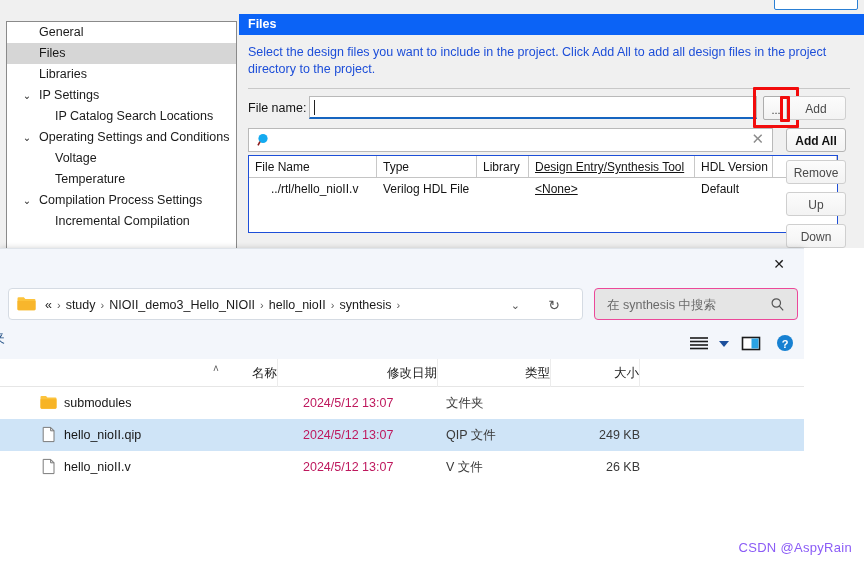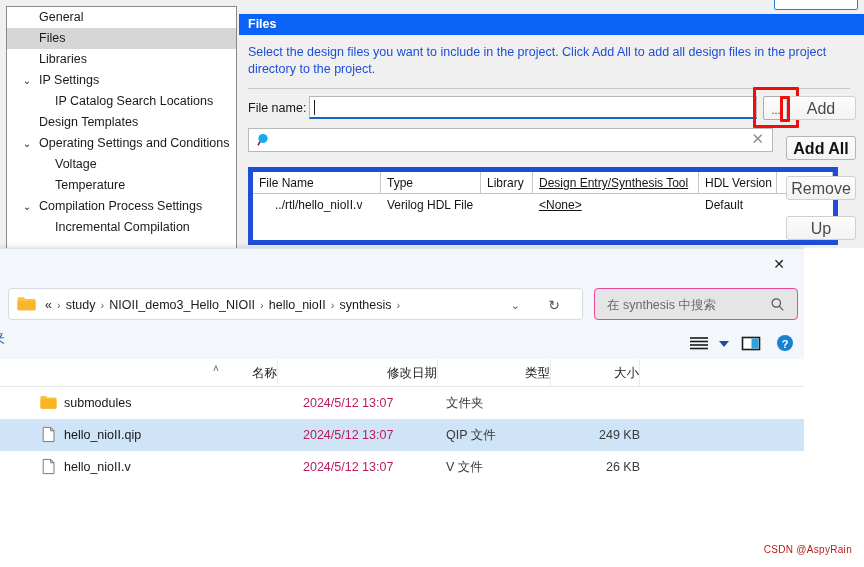--- a/index.html
+++ b/index.html
@@ -14,21 +14,21 @@
 
   
   .q-bg { position:absolute; left:0; top:0; width:864px; height:250px; background:#f0f0f0; }
   .q-topright-box {
     position:absolute; right:6px; top:-12px; width:84px; height:22px;
     border:1px solid #2a7fd4; background:#ffffff; border-radius:2px;
   }
 
   
   .tree-panel {
-    position:absolute; left:6px; top:6px; width:231px; height:288px;
+    position:absolute; left:6px; top:21px; width:231px; height:288px;
     background:#ffffff; border:1px solid #8a8a8a; overflow:hidden;
   }
   .tree-item {
     position:relative; height:21px; line-height:21px;
     font-size:12.5px; color:#1a1a1a; white-space:nowrap;
     padding-left:32px; cursor:default;
   }
   .tree-item.sel { background:#d6d6d6; }
   .tree-item.indent1 { padding-left:48px; }
   .tree-arrow {
@@ -70,40 +70,40 @@
   .q-search {
     position:absolute; left:248px; top:128px; width:525px; height:24px;
     background:#ffffff; border:1px solid #b9b9b9;
   }
   .q-search-icon { position:absolute; left:8px; top:4px; width:15px; height:15px; }
   .q-search-clear {
     position:absolute; right:8px; top:1px; font-size:15px; color:#8c8c8c; font-weight:bold;
   }
 
   .q-table {
-    position:absolute; left:248px; top:167px; width:590px; height:78px;
-    background:#ffffff; border:5px solid #1d4ed8; overflow:hidden;
+    position:absolute; left:248px; top:155px; width:590px; height:78px;
+    background:#ffffff; border:1px solid #1d4ed8; overflow:hidden;
   }
   .q-thead { display:flex; height:22px; border-bottom:1px solid #c4c4c4; }
   .q-th {
     font-size:12px; color:#141414; line-height:22px;
     padding-left:6px; border-right:1px solid #c8c8c8; overflow:hidden; white-space:nowrap;
   }
   .q-row { display:flex; height:22px; }
   .q-td { font-size:12px; color:#141414; line-height:22px; padding-left:6px; white-space:nowrap; overflow:hidden; }
 
   .c0 { width:128px; } .c1 { width:100px; } .c2 { width:52px; }
   .c3 { width:166px;text-decoration:underline; } .c4 { width:78px; } .c5 { flex:1; }
 
   
   .q-buttons { position:absolute; left:786px; top:96px; width:70px; }
   .q-btn {
-    width:70px; height:24px; margin-bottom:16px;
+    width:60px; height:24px; margin-bottom:8px;
     background:linear-gradient(#fcfcfc,#f3f3f3); border:1px solid #cfcfcf; border-radius:3px;
-    font-size:16px; color:#4a4a4a; text-align:center; line-height:24px;
+    font-size:12px; color:#4a4a4a; text-align:center; line-height:24px;
   }
   .q-btn.strong { color:#111; font-weight:bold; border-color:#b5b5b5; }
   #hl-add { left:780px; top:96px; width:10px; height:26px; border-width:3px; }
 
   
   .fe {
     position:absolute; left:0px; top:248px; width:804px; height:319px;
     background:#f3f6fb; border-top:1px solid #dfe4ea;
     box-shadow:0 0 6px rgba(0,0,0,0.18);
   }
@@ -170,41 +170,40 @@
   }
   .fe-size {
     position:absolute; left:560px; width:80px; top:0; height:32px; line-height:32px;
     font-size:12.5px; color:#3a3a3a; text-align:right; white-space:nowrap;
   }
 
   .fe-leftgutter { position:absolute; left:0; top:110px; width:18px; bottom:0; background:#ffffff; }
 
   .watermark {
     position:absolute; right:12px; bottom:12px;
-    font-size:10px; color:#b91c1c; letter-spacing:0.3px;
+    font-size:13px; color:#8b5cf6; letter-spacing:0.3px;
     font-family:"Liberation Sans", sans-serif;
   }
   .right-fill { position:absolute; left:804px; top:248px; width:60px; bottom:0; background:#ffffff; }
 </style>
 </head>
 <body>
 
 <div id="root">
 
   <div class="q-bg">
 
     <div class="q-topright-box"></div>
 
     <div class="tree-panel" id="tree-panel">
         <div class="tree-item"><span>General</span></div>
         <div class="tree-item sel"><span>Files</span></div>
         <div class="tree-item"><span>Libraries</span></div>
         <div class="tree-item"><span class="tree-arrow">⌄</span><span>IP Settings</span></div>
         <div class="tree-item indent1"><span>IP Catalog Search Locations</span></div>
-        <div class="tree-item"><span>Design Templates</span></div>
         <div class="tree-item"><span class="tree-arrow">⌄</span><span>Operating Settings and Conditions</span></div>
         <div class="tree-item indent1"><span>Voltage</span></div>
         <div class="tree-item indent1"><span>Temperature</span></div>
         <div class="tree-item"><span class="tree-arrow">⌄</span><span>Compilation Process Settings</span></div>
         <div class="tree-item indent1"><span>Incremental Compilation</span></div>
       </div>
 
     <div class="files-pane">
       <div class="files-title">Files</div>
       <div class="files-desc">Select the design files you want to include in the project. Click Add All to add all design files in the project directory to the project.</div>

